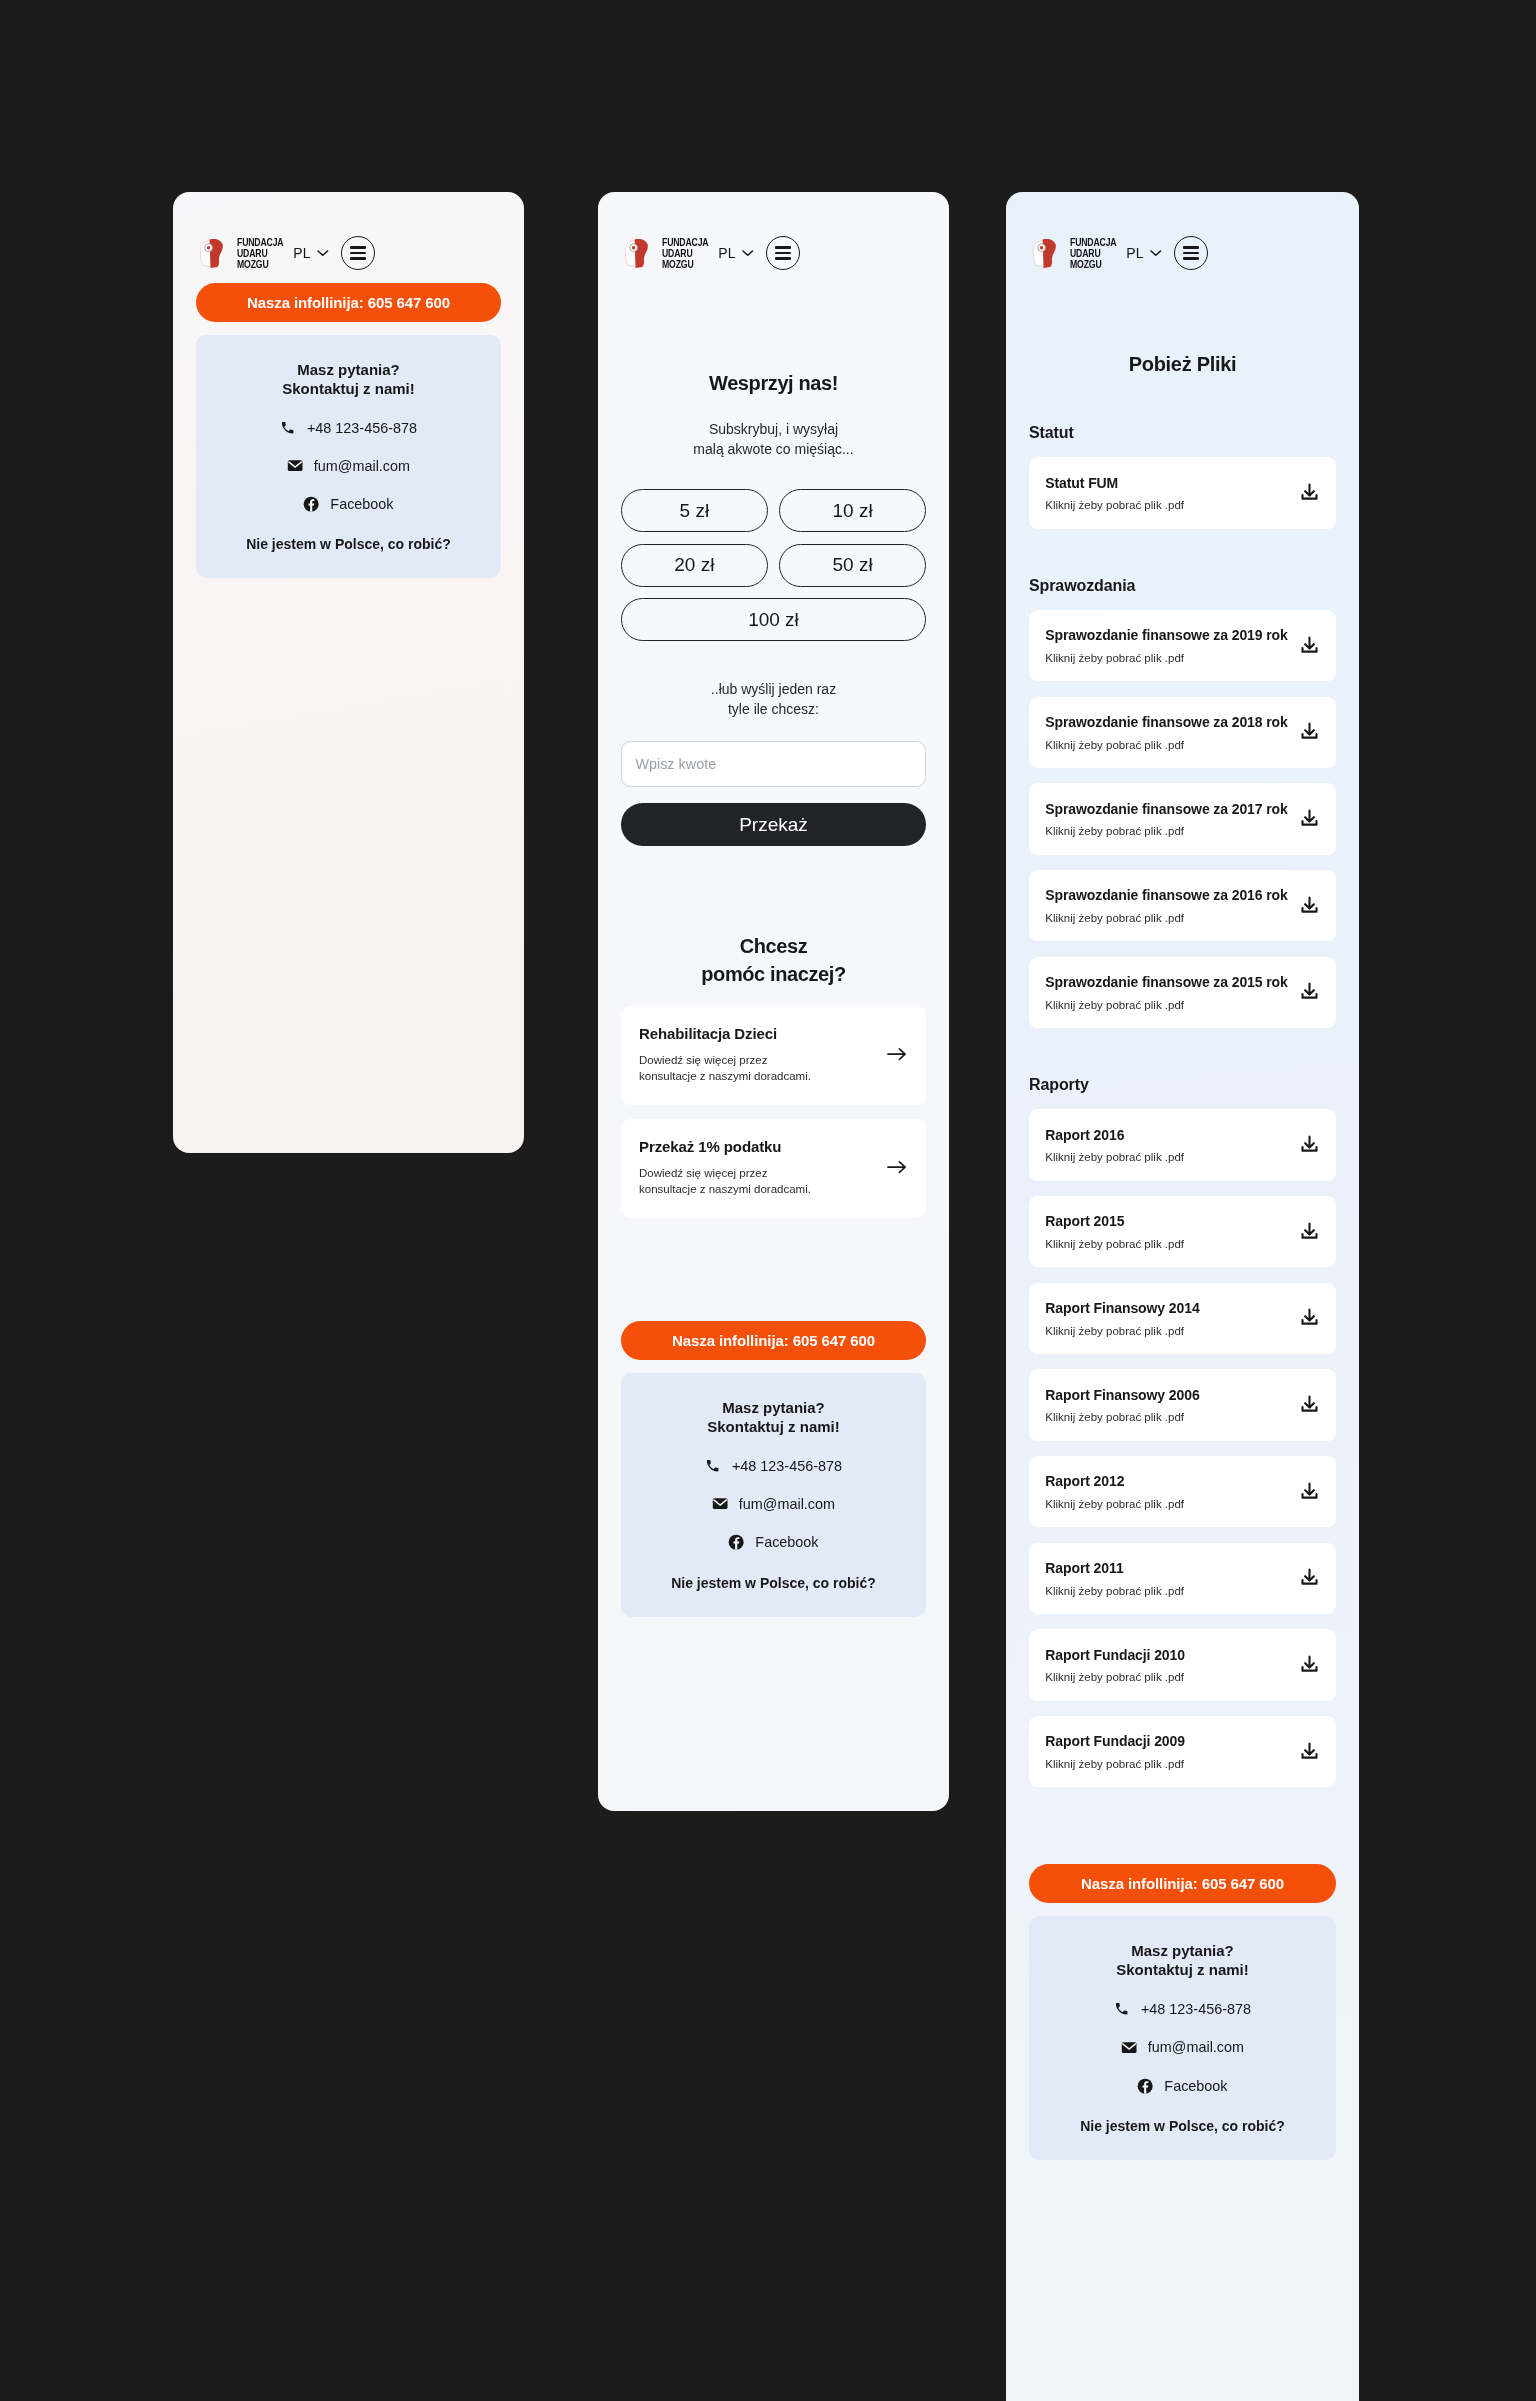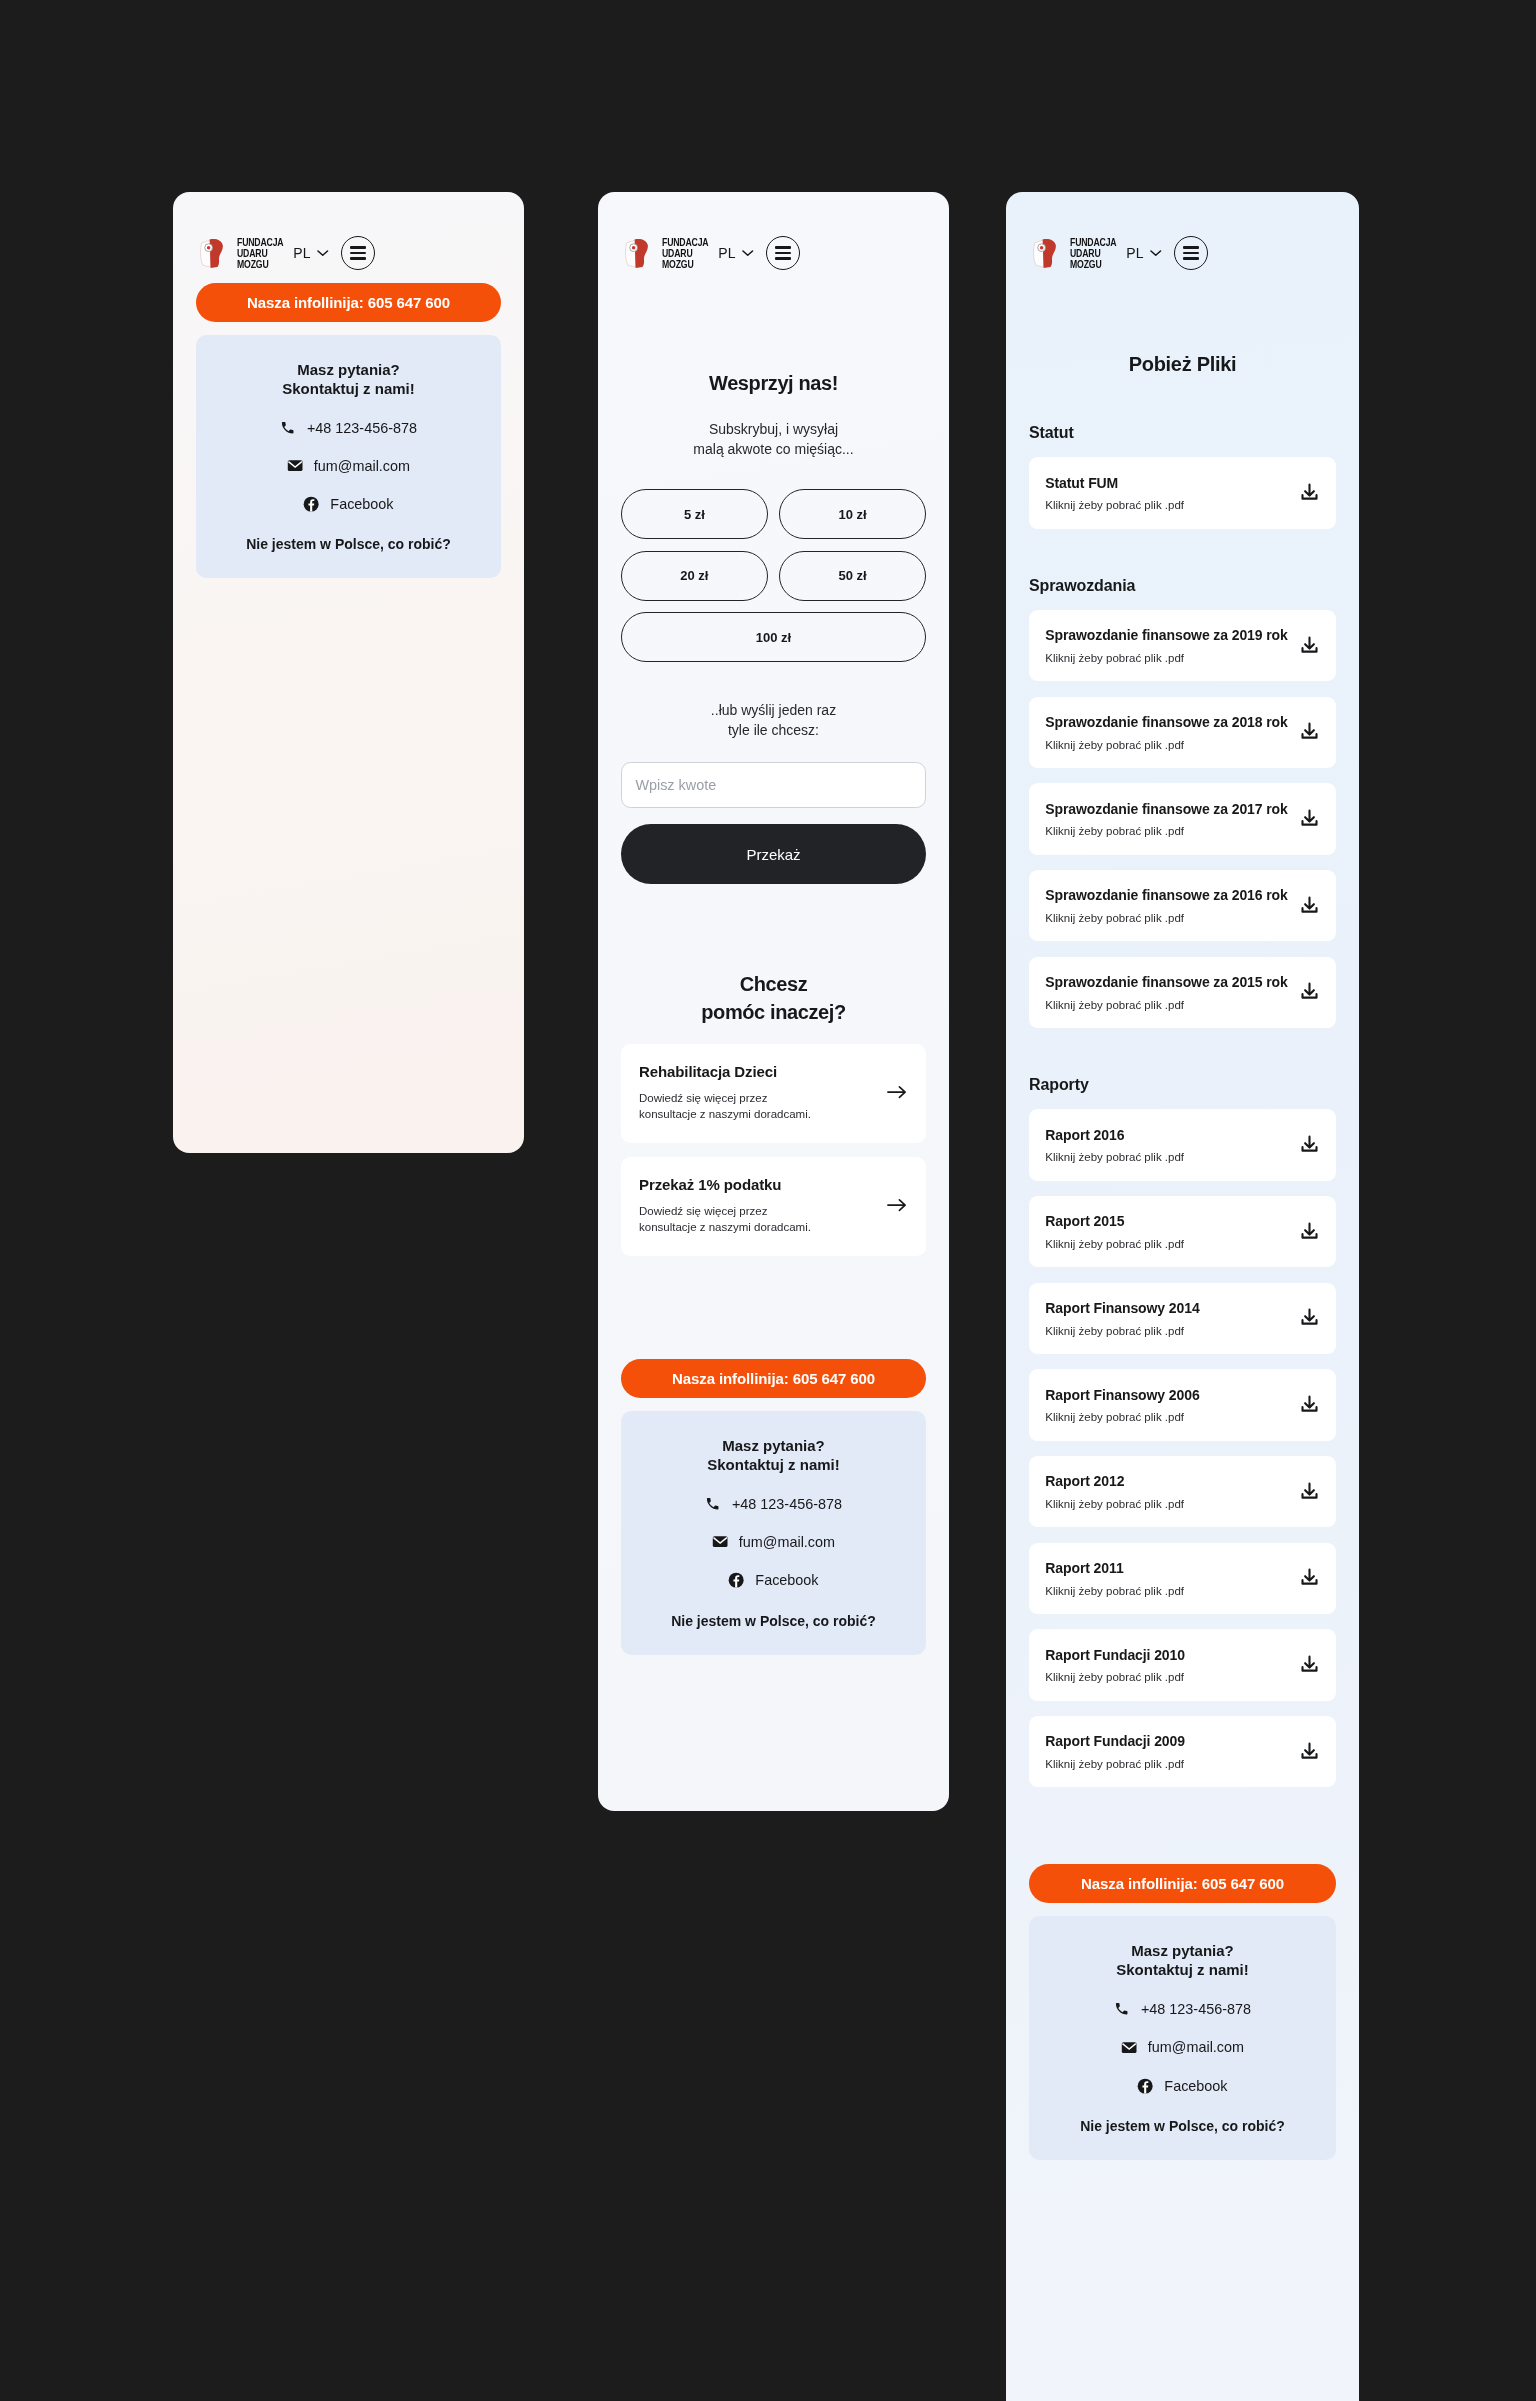--- a/index.html
+++ b/index.html
@@ -83,35 +83,35 @@
     padding: 9.6px 24px; font-size: 14.4px; font-weight: 500; color: #17181a; background: transparent;
   }
   .c1-foot { padding-bottom: 21px; }
 
   
   .c2-title { margin-top: 101px; font-size: 20px; font-weight: 700; color: #17181a; letter-spacing: -0.4px; text-align: center; }
   .c2-sub { margin-top: 24px; font-size: 14px; font-weight: 400; line-height: 20px; color: #26282b; text-align: center; }
   .amt-grid { margin: 30px 23px 0 23px; display: grid; grid-template-columns: 1fr 1fr; gap: 11.5px 11.5px; }
   .amt {
     border: 1.9px solid #222427; border-radius: 480px; background: transparent;
-    height: 50px; display: flex; align-items: center; justify-content: center;
-    font-size: 13px; font-weight: 700; color: #17181a;
+    height: 43px; display: flex; align-items: center; justify-content: center;
+    font-size: 19px; font-weight: 400; color: #17181a;
   }
   .amt.full { grid-column: 1 / -1; }
   .once { margin-top: 38px; font-size: 14px; font-weight: 400; line-height: 20px; color: #26282b; text-align: center; }
   .amt-input {
     margin: 22px 23px 0 23px; height: 46px; background: #fff;
     border: 1.4px solid #cfd2d8; border-radius: 9.6px;
     display: flex; align-items: center; padding: 0 13.4px;
     font-size: 14.4px; color: #9a9ea6;
   }
   .give-btn {
-    margin: 16.3px 23px 0 23px; height: 60px; background: #212326; color: #fff;
+    margin: 16.3px 23px 0 23px; height: 43px; background: #212326; color: #fff;
     border-radius: 480px; display: flex; align-items: center; justify-content: center;
-    font-size: 15px; font-weight: 500;
+    font-size: 19px; font-weight: 500;
   }
   .help-title { margin-top: 86px; font-size: 20px; font-weight: 700; line-height: 28px; color: #17181a; letter-spacing: -0.4px; text-align: center; }
   .help-card {
     margin: 17.3px 23px 0 23px; background: #fff; border-radius: 9.6px;
     padding: 19px 18px 21px 18px;
     display: flex; align-items: center; justify-content: space-between; gap: 9.6px;
   }
   .help-card + .help-card { margin-top: 13.4px; }
   .help-h { font-size: 15px; font-weight: 700; color: #17181a; letter-spacing: -0.1px; }
   .help-p { margin-top: 10.6px; font-size: 11.5px; line-height: 16px; color: #2a2c30; }

